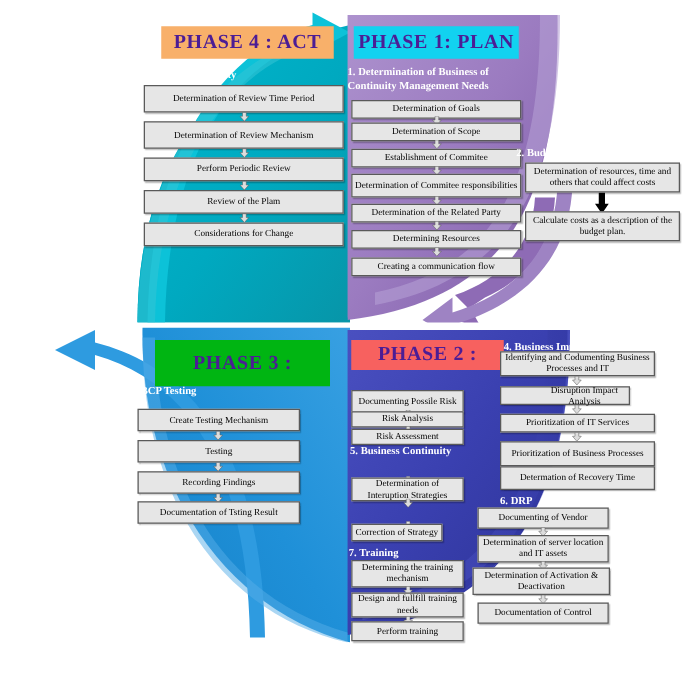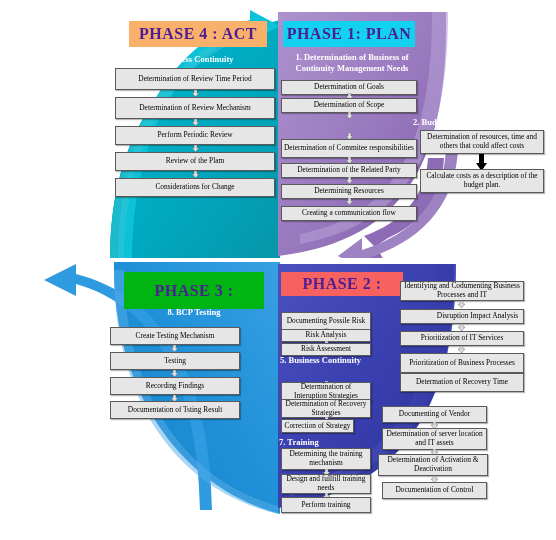--- a/index.html
+++ b/index.html
@@ -23,21 +23,21 @@
 
   #banner-p4{left:129px;top:21px;width:138px;height:26px;background:#F8B06A;font-size:16px;}
   #banner-p1{left:283px;top:21px;width:132px;height:26px;background:#12D2F0;font-size:16px;}
   #banner-p3{left:124px;top:272px;width:140px;height:37px;background:#00B512;font-size:16px;}
   #banner-p2{left:281px;top:272px;width:122px;height:24px;background:#F7615F;font-size:16px;}
 
   
   .sect{position:absolute;font-weight:bold;font-size:8.5px;color:#000;
         font-family:"Liberation Serif", serif;line-height:11px;}
   .sect.white{color:#ffffff;}
-  .sect.center{text-align:center;}
+  .sect.center{}
 
   
   .pbox{position:absolute;background:#E6E6E6;border:1px solid #5A5A5A;
         box-sizing:border-box;display:flex;align-items:center;justify-content:center;
         text-align:center;font-size:7.4px;line-height:8.6px;color:#000;
         font-family:"Liberation Serif", serif;padding:1px 2px;
         box-shadow:1px 1px 1px rgba(0,0,0,.28);}
 
   
   .conn{position:absolute;width:9px;height:7px;}
@@ -161,20 +161,21 @@
     <svg viewBox="0 0 9 7">
         <path d="M3,0 h3 v3 h2 L4.5,7 L1,3 h2 Z" fill="#DDDDDD" stroke="#555" stroke-width=".4"></path>
       </svg>
   </div>
   <div class="pbox" style="left:281px;top:98px;width:136px;height:15px;">Determination of Scope</div>
   <div class="conn" style="left:345px;top:112px;">
     <svg viewBox="0 0 9 7">
         <path d="M3,0 h3 v3 h2 L4.5,7 L1,3 h2 Z" fill="#DDDDDD" stroke="#555" stroke-width=".4"></path>
       </svg>
   </div>
+  <div class="pbox" style="left:281px;top:119px;width:136px;height:15px;">Establishment of Commitee</div>
   <div class="conn" style="left:345px;top:133px;">
     <svg viewBox="0 0 9 7">
         <path d="M3,0 h3 v3 h2 L4.5,7 L1,3 h2 Z" fill="#DDDDDD" stroke="#555" stroke-width=".4"></path>
       </svg>
   </div>
   <div class="pbox" style="left:281px;top:139px;width:136px;height:19px;">Determination of Commitee responsibilities</div>
   <div class="conn" style="left:345px;top:157px;">
     <svg viewBox="0 0 9 7">
         <path d="M3,0 h3 v3 h2 L4.5,7 L1,3 h2 Z" fill="#DDDDDD" stroke="#555" stroke-width=".4"></path>
       </svg>
@@ -245,21 +246,20 @@
     <svg viewBox="0 0 9 7">
         <path d="M3,0 h3 v3 h2 L4.5,7 L1,3 h2 Z" fill="#DDDDDD" stroke="#555" stroke-width=".4"></path>
       </svg>
   </div>
   <div class="pbox" style="left:281px;top:382px;width:90px;height:19px;">Determination of Interuption Strategies</div>
   <div class="conn" style="left:322px;top:399px;">
     <svg viewBox="0 0 9 7">
         <path d="M3,0 h3 v3 h2 L4.5,7 L1,3 h2 Z" fill="#DDDDDD" stroke="#555" stroke-width=".4"></path>
       </svg>
   </div>
-  <div class="pbox" style="left:281px;top:399px;width:90px;height:19px;">Determination of Recovery Strategies</div>
   <div class="conn" style="left:322px;top:417px;">
     <svg viewBox="0 0 9 7">
         <path d="M3,0 h3 v3 h2 L4.5,7 L1,3 h2 Z" fill="#DDDDDD" stroke="#555" stroke-width=".4"></path>
       </svg>
   </div>
   <div class="pbox" style="left:281px;top:419px;width:73px;height:14px;">Correction of Strategy</div>
 
   <div class="sect white" style="left:279px;top:437px;width:80px;">7. Training</div>
 
   <div class="pbox" style="left:281px;top:448px;width:90px;height:22px;">Determining the training mechanism</div>
@@ -269,28 +269,29 @@
       </svg>
   </div>
   <div class="pbox" style="left:281px;top:474px;width:90px;height:20px;">Design and fullfill training needs</div>
   <div class="conn" style="left:322px;top:493px;">
     <svg viewBox="0 0 9 7">
         <path d="M3,0 h3 v3 h2 L4.5,7 L1,3 h2 Z" fill="#DDDDDD" stroke="#555" stroke-width=".4"></path>
       </svg>
   </div>
   <div class="pbox" style="left:281px;top:497px;width:90px;height:16px;">Perform training</div>
 
+  <div class="sect white" style="left:403px;top:272px;width:150px;">4.   Business Impact Analys</div>
 
   <div class="pbox" style="left:400px;top:281px;width:124px;height:20px;">Identifying and Codumenting Business Processes and IT</div>
   <div class="conn" style="left:457px;top:301px;">
     <svg viewBox="0 0 9 7">
         <path d="M3,0 h3 v3 h2 L4.5,7 L1,3 h2 Z" fill="#DDDDDD" stroke="#555" stroke-width=".4"></path>
       </svg>
   </div>
-  <div class="pbox" style="left:400px;top:309px;width:124px;height:15px;padding-left:33px;">Disruption Impact Analysis</div>
+  <div class="pbox" style="left:400px;top:309px;width:104px;height:15px;padding-left:33px;">Disruption Impact Analysis</div>
   <div class="conn" style="left:457px;top:324px;">
     <svg viewBox="0 0 9 7">
         <path d="M3,0 h3 v3 h2 L4.5,7 L1,3 h2 Z" fill="#DDDDDD" stroke="#555" stroke-width=".4"></path>
       </svg>
   </div>
   <div class="pbox" style="left:400px;top:331px;width:124px;height:15px;">Prioritization of IT Services</div>
   <div class="conn" style="left:457px;top:346px;">
     <svg viewBox="0 0 9 7">
         <path d="M3,0 h3 v3 h2 L4.5,7 L1,3 h2 Z" fill="#DDDDDD" stroke="#555" stroke-width=".4"></path>
       </svg>

